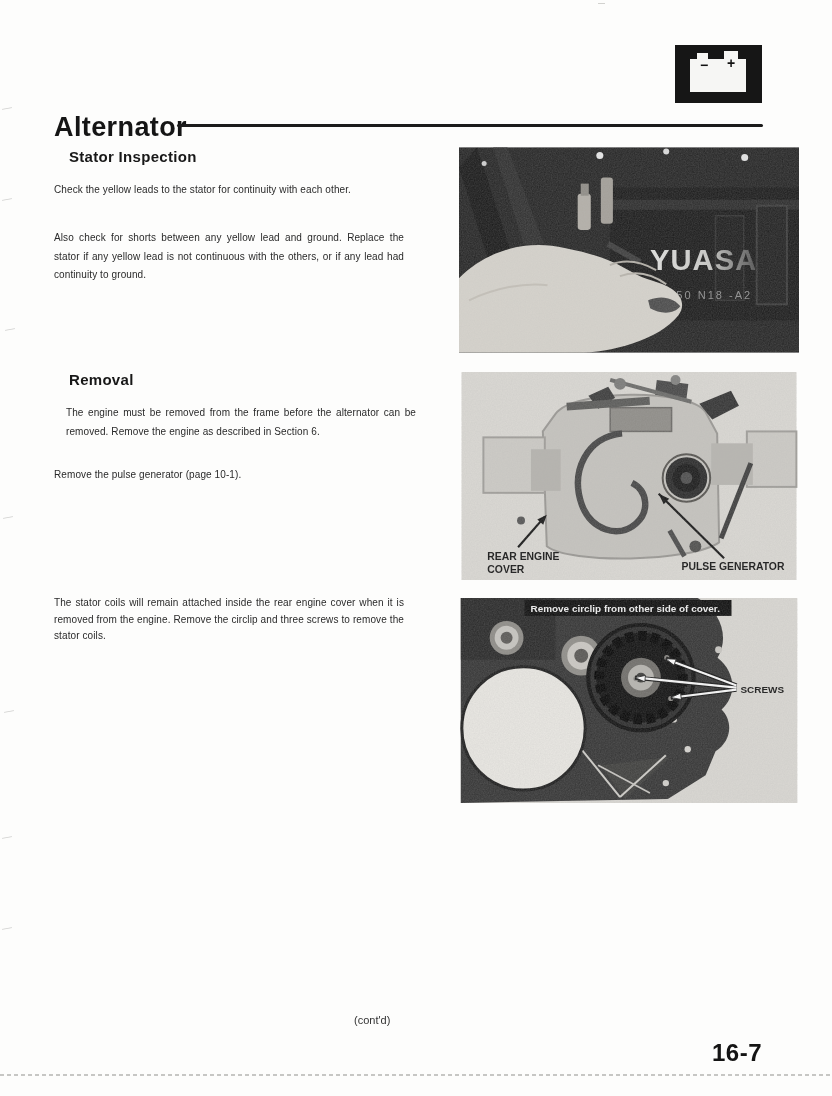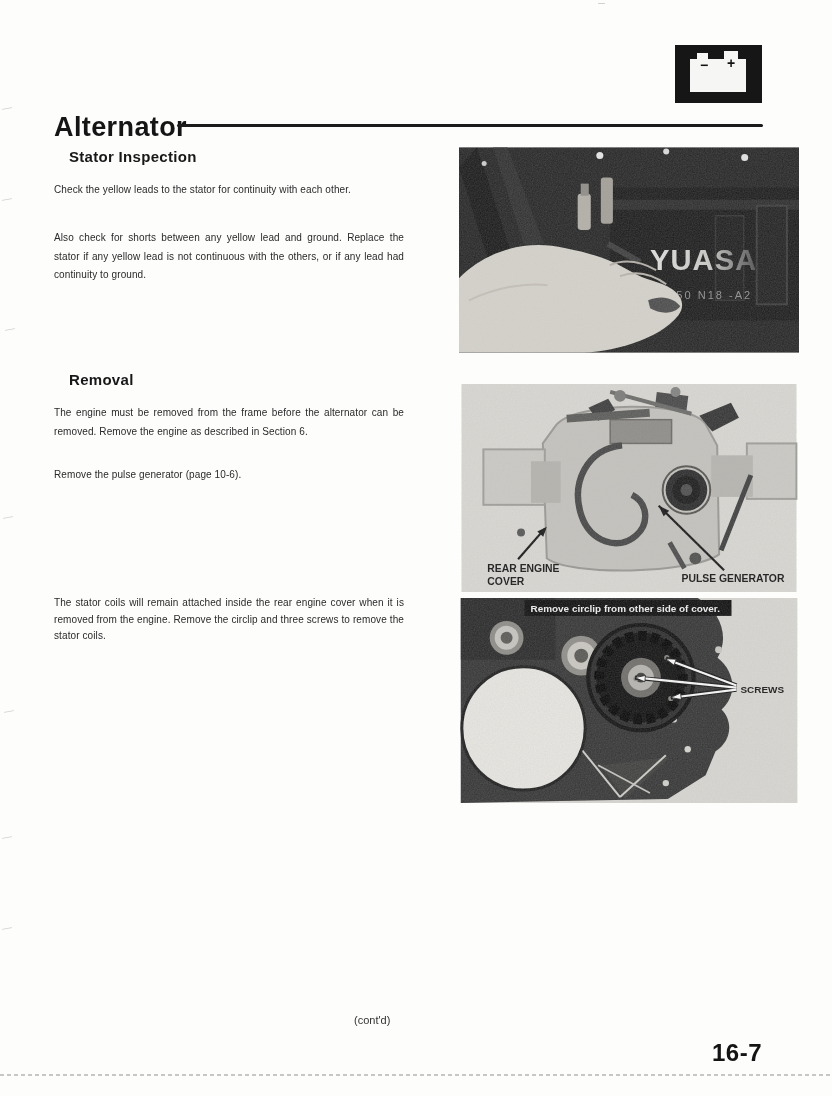--- a/index.html
+++ b/index.html
@@ -10,25 +10,25 @@
   }
   
   .battery-box{position:absolute;left:675px;top:45px;width:87px;height:58px;}
   .page-title{position:absolute;left:54px;top:112px;font-size:27px;font-weight:bold;letter-spacing:.4px;color:#151515;}
   .title-rule{position:absolute;left:177px;top:124px;width:586px;height:3px;background:#1b1b1b;border-radius:2px;}
   
   .h2{position:absolute;left:69px;font-size:15px;font-weight:bold;letter-spacing:.3px;color:#181818;}
   .para{position:absolute;left:54px;width:350px;font-size:10px;line-height:18.5px;letter-spacing:.1px;
         text-align:justify;color:#2a2a2a;}
   #si-h{top:148px;} #si-p1{top:181px;} #si-p2{top:229px;}
-  #rm-h{top:371px;} #rm-p1{top:404px;} #rm-p2{top:466px;} #rm-p3{top:498px;}
+  #rm-h{top:371px;} #rm-p1{top:404px;margin-left:12px;} #rm-p2{top:466px;} #rm-p3{top:498px;}
   #sc-p{top:595px;line-height:16.5px;}
   
   .fig{position:absolute;left:422px;width:340px;overflow:hidden;padding-left:37px;}
-  #fig1{top:147px;height:206px;} #fig2{top:384px;height:208px;} #fig3{top:598px;height:205px;}
+  #fig1{top:147px;height:206px;} #fig2{top:372px;height:208px;} #fig3{top:598px;height:205px;}
   .fig svg{display:block;width:100%;height:100%;}
   .fig text{font-family:"Liberation Sans",sans-serif;}
   
   .contd{position:absolute;left:354px;top:1014px;font-size:11px;color:#333;}
   .page-num{position:absolute;left:712px;top:1039px;font-size:24px;font-weight:bold;letter-spacing:.5px;color:#141414;}
   .bottom-rule{position:absolute;left:0;top:1074px;width:832px;height:2px;
     background:repeating-linear-gradient(90deg,#9a9a96 0 4px,transparent 4px 7px);opacity:.55;}
   
   .artifact{position:absolute;width:10px;height:1px;background:#9a9a96;opacity:.45;transform:rotate(-10deg);}
   .a1{left:2px;top:108px;} .a2{left:2px;top:199px;} .a3{left:5px;top:329px;}
@@ -53,21 +53,21 @@
 
   <div class="page-title">Alternator</div>
   <div class="title-rule"></div>
 
   <div class="h2" id="si-h">Stator Inspection</div>
   <div class="para" id="si-p1">Check the yellow leads to the stator for continuity with each other.</div>
   <div class="para" id="si-p2">Also check for shorts between any yellow lead and ground. Replace the stator if any yellow lead is not continuous with the others, or if any lead had continuity to ground.</div>
 
   <div class="h2" id="rm-h">Removal</div>
   <div class="para" id="rm-p1">The engine must be removed from the frame before the alternator can be removed. Remove the engine as described in Section 6.</div>
-  <div class="para" id="rm-p2">Remove the pulse generator (page 10-6).</div>
+  <div class="para" id="rm-p2">Remove the pulse generator (page 10-1).</div>
   <div class="para" id="sc-p">The stator coils will remain attached inside the rear engine cover when it is removed from the engine. Remove the circlip and three screws to remove the stator coils.</div>
 
   <div class="fig" id="fig1">
     <svg viewBox="0 0 338 204">
       <defs>
         <filter id="g1" x="0" y="0" width="100%" height="100%">
           <feTurbulence type="fractalNoise" baseFrequency="0.85" numOctaves="2" stitchTiles="stitch"></feTurbulence>
           <feColorMatrix type="matrix" values="0 0 0 0 0.5  0 0 0 0 0.5  0 0 0 0 0.5  0 0 0 0.9 0"></feColorMatrix>
         </filter>
         <linearGradient id="fade1" x1="0" y1="0" x2="1" y2="0">

